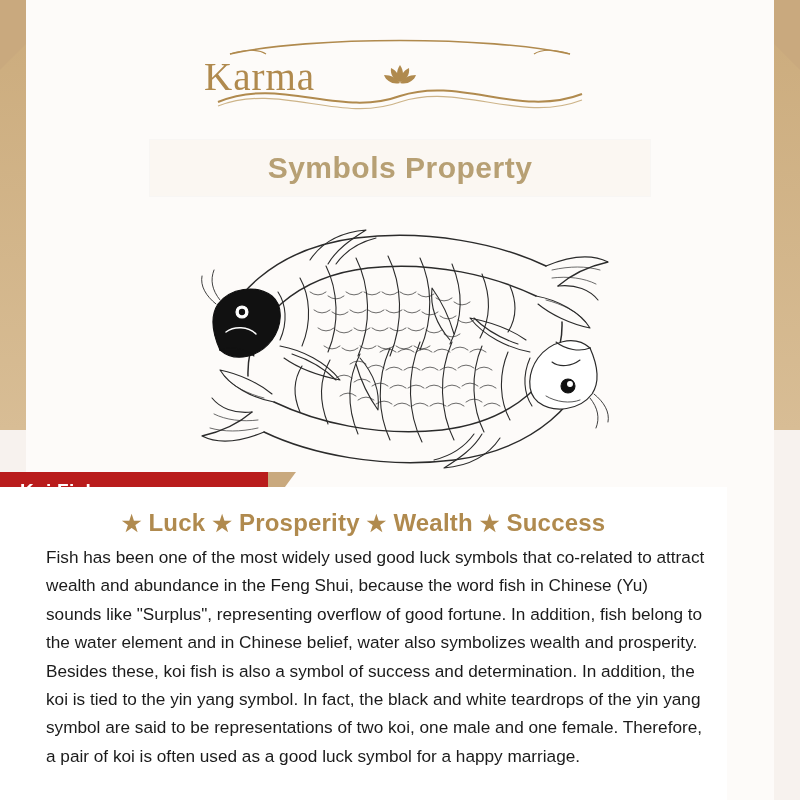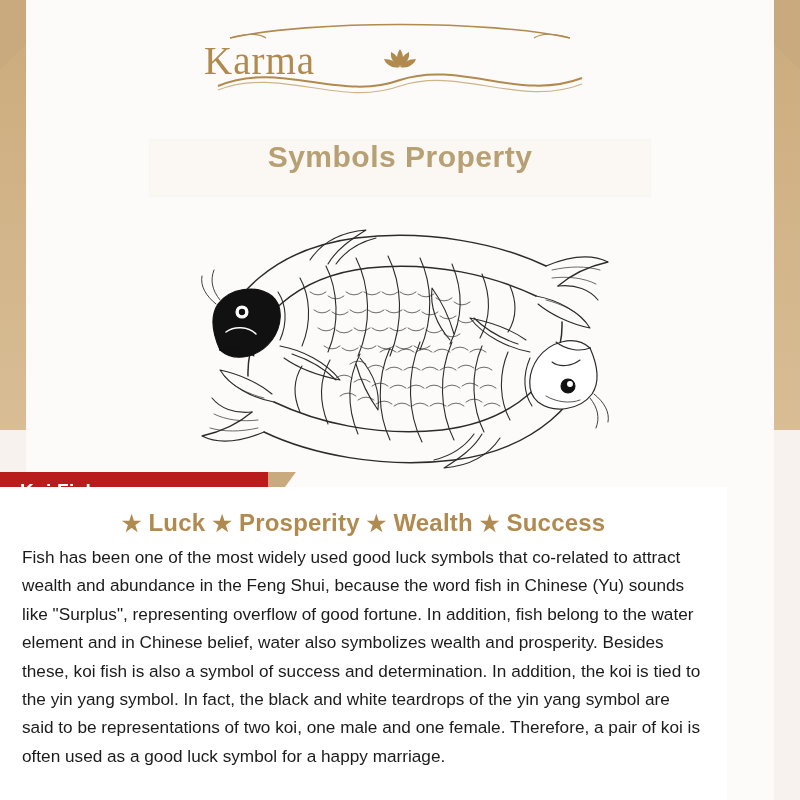--- a/index.html
+++ b/index.html
@@ -42,39 +42,39 @@
   }
   .inner-white {
     position: absolute;
     left: 26px; top: 0; right: 26px; bottom: 0;
     background: #fdfbf9;
   }
   .header {
     position: absolute;
     left: 26px; right: 26px; top: 0; height: 118px;
     background: #fdfbf9;
-    display: flex; align-items: center; justify-content: center;
+    display: flex; align-items: flex-end; justify-content: center;
   }
   .brand-text {
     font-family: "Liberation Serif", serif;
     font-size: 39px;
     letter-spacing: 1px;
     color: #b08a4e;
     font-weight: 400;
   }
   .brand-wrap { position: relative; width: 420px; height: 86px; }
   .brand-wrap svg { position: absolute; left: 0; top: 0; }
 
   
   .title-band {
     position: absolute;
     left: 150px; top: 140px; width: 500px; height: 56px;
     background: #fbf7f2;
     box-shadow: 0 0 0 1px rgba(0,0,0,0.02);
-    display: flex; justify-content: center;
+    display: flex; align-items: center; justify-content: center;
   }
   .title-text {
     font-family: "Liberation Sans", sans-serif;
     font-weight: bold;
     font-size: 30px;
     color: #b7a074;
     letter-spacing: 0.5px;
   }
 
   
@@ -122,20 +122,21 @@
     margin-top: 10px;
     margin-bottom: 6px;
     white-space: nowrap;
   }
   .keywords .star { color: #b08a4e; font-size: 22px; }
   .body-text {
     font-size: 17.2px;
     line-height: 28.4px;
     color: #1b1b1b;
     text-align: left;
+    margin-left: 24px;
   }
   .flower { fill: #b08a4e; }
 </style>
 </head>
 <body>
 
 <div class="page">
 
   <div class="inner-white"></div>
 

